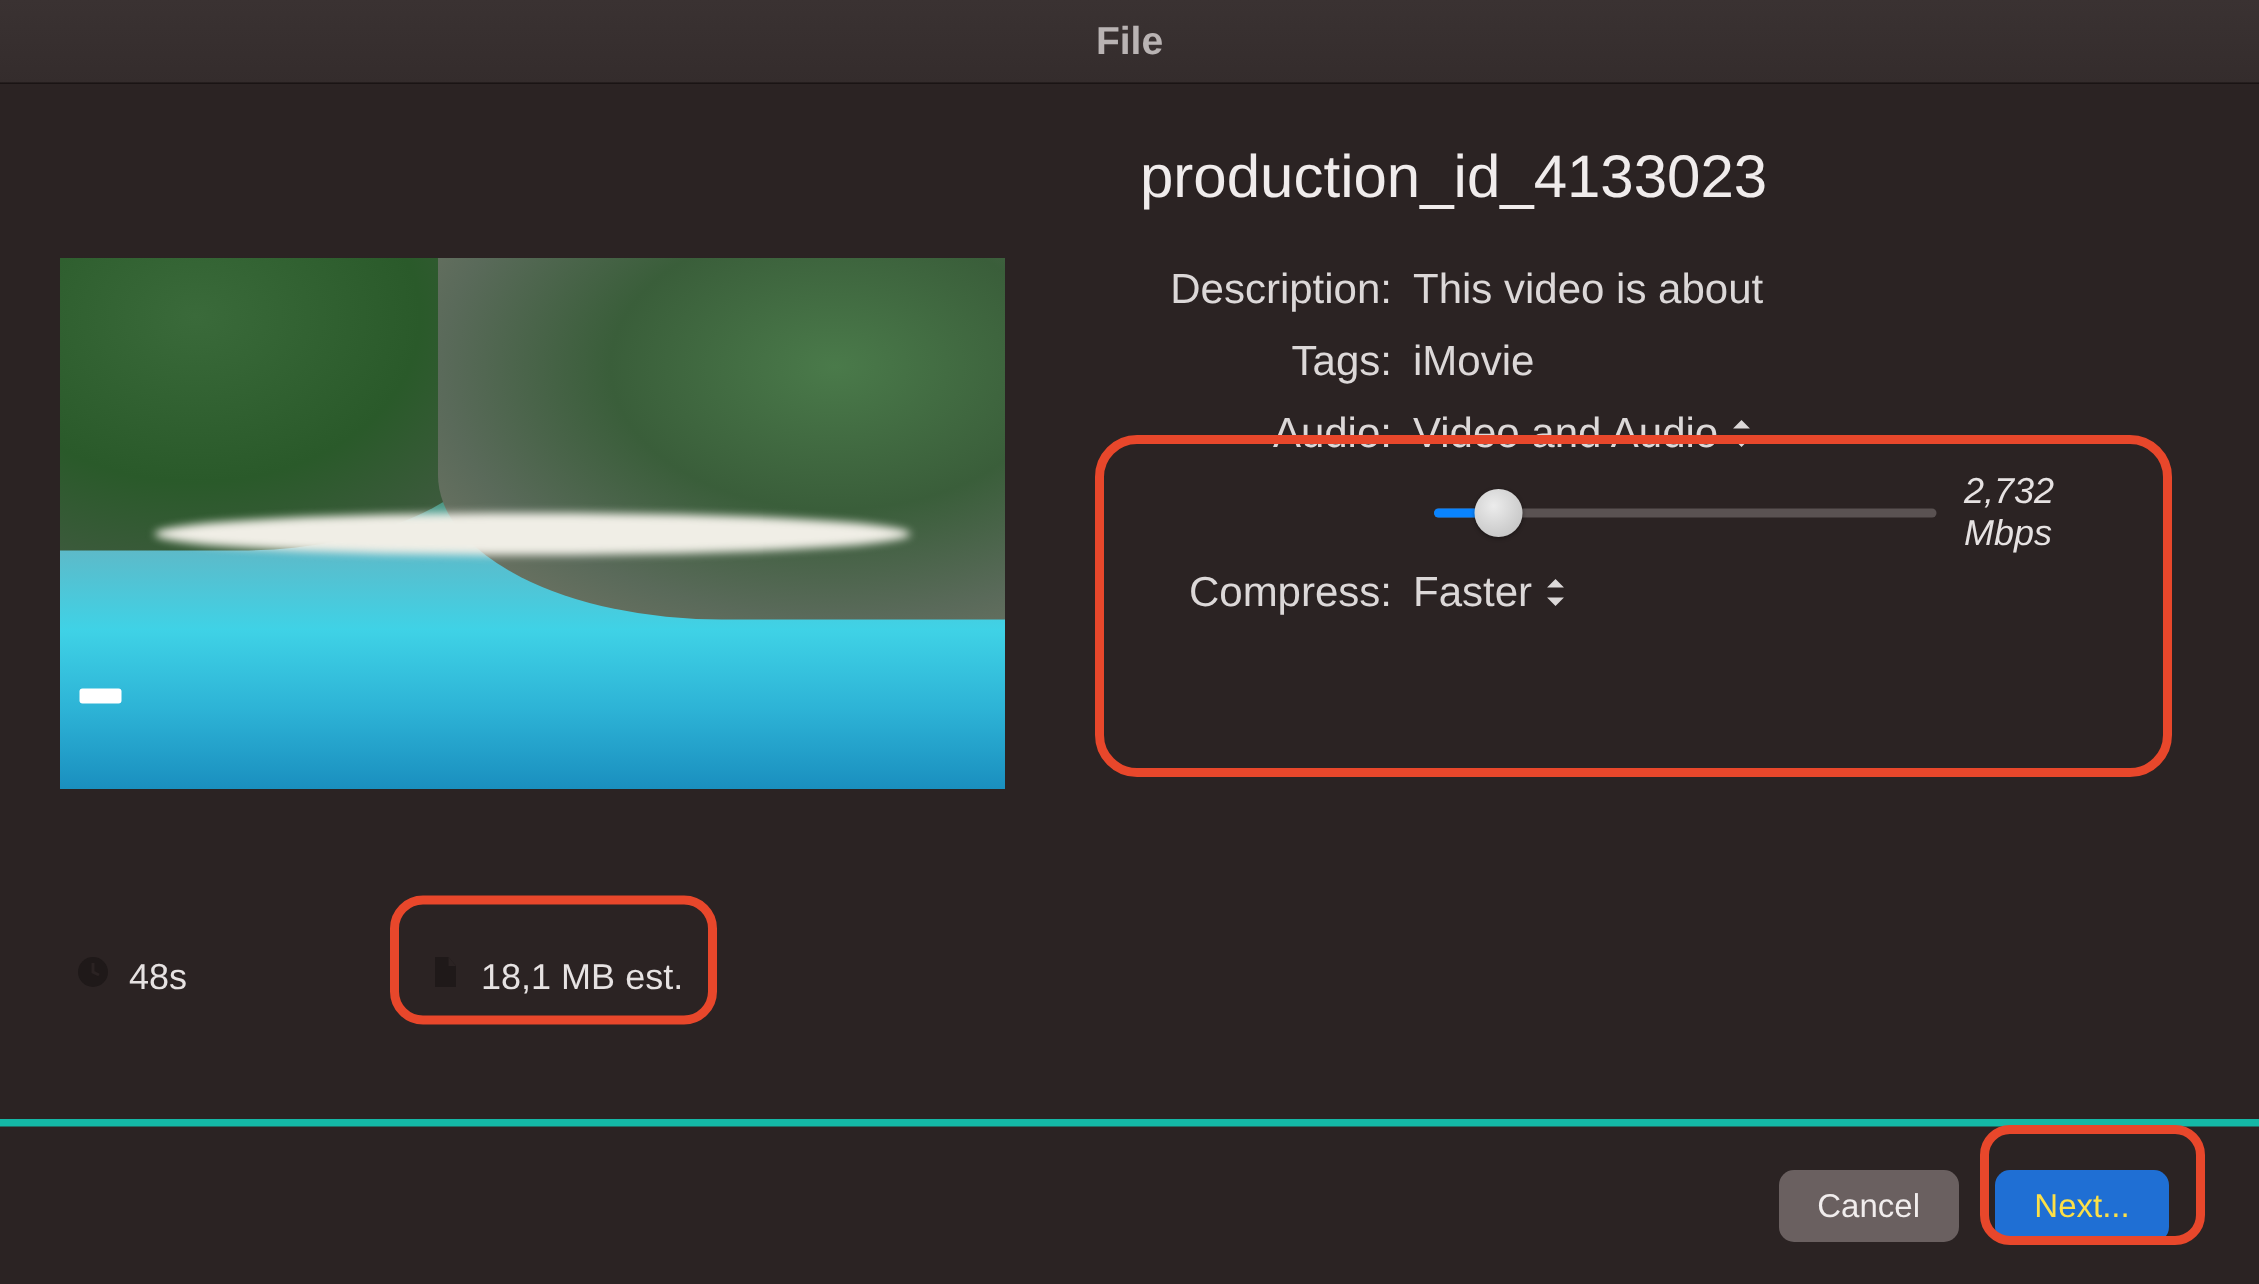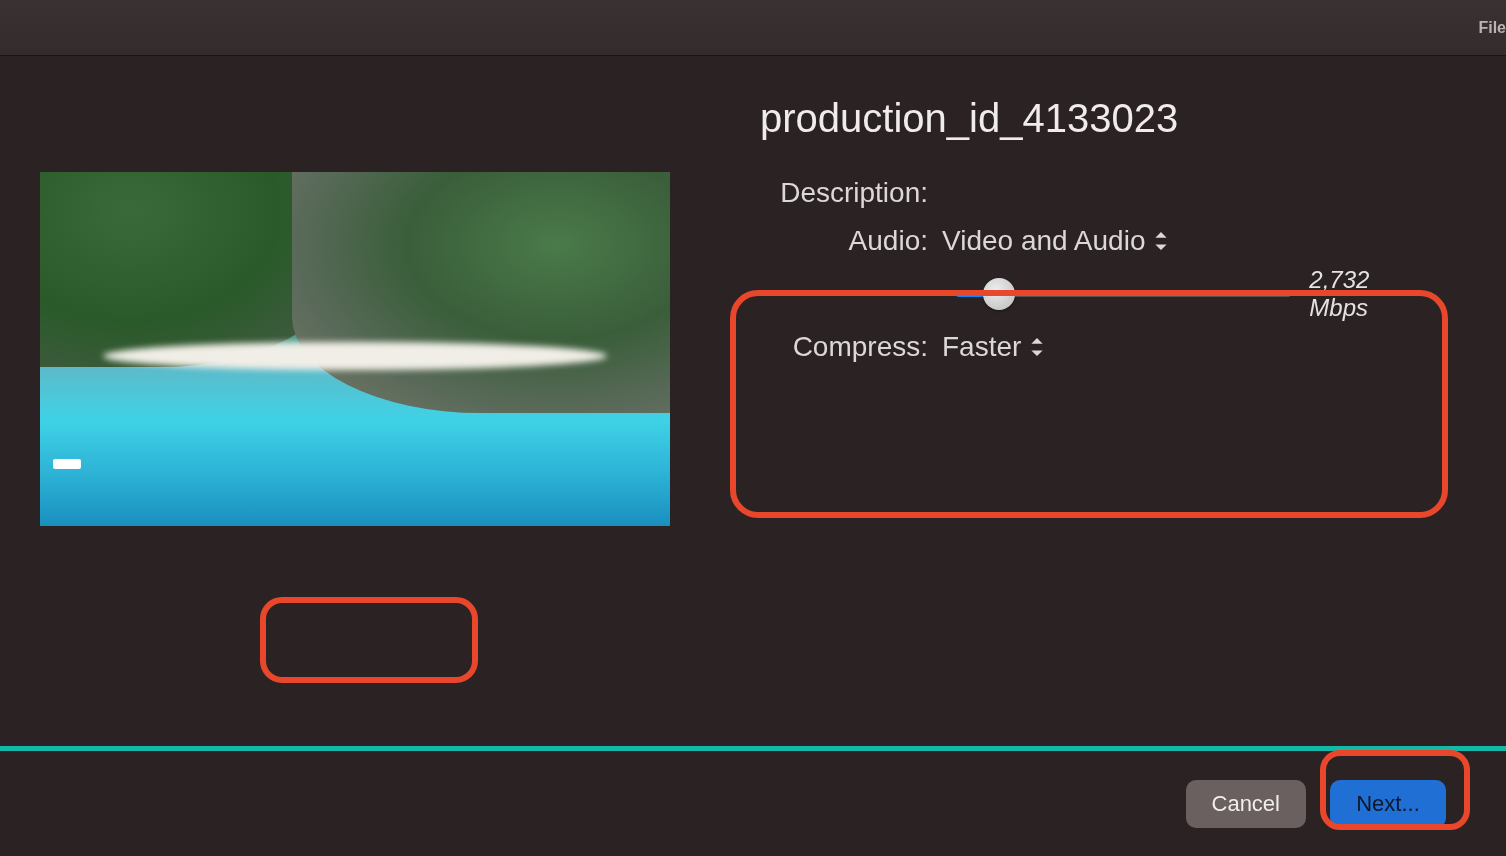--- a/index.html
+++ b/index.html
@@ -14,22 +14,22 @@
       font-family: -apple-system, BlinkMacSystemFont, "Segoe UI", Helvetica, Arial, sans-serif;
       color: #dcd8d8;
       position: relative;
     }
     .titlebar {
       height: 56px;
       background: linear-gradient(#3a3232, #342c2c);
       border-bottom: 1px solid #1a1414;
       display: flex;
       align-items: center;
-      justify-content: flex-end;
-      font-size: 16px;
+      justify-content: center;
+      font-size: 26px;
       font-weight: 600;
       color: #b9b3b3;
     }
     .content {
       display: flex;
       padding: 40px 0 0 40px;
       position: relative;
       height: calc(100% - 56px - 110px);
     }
     .left-pane {
@@ -224,21 +224,21 @@
       display: flex;
       align-items: center;
       justify-content: center;
     }
     .btn-cancel {
       background: #6a6060;
       color: #f1eded;
     }
     .btn-next {
       background: #1f6fd4;
-      color: #0f172a;
+      color: #fde047;
       min-width: 116px;
     }
     .highlight-box-next {
       position: absolute;
       right: 36px;
       bottom: 26px;
       width: 150px;
       height: 80px;
       border: 6px solid #e8472b;
       border-radius: 20px;
@@ -255,29 +255,58 @@
 <div class="content">
 
   <div class="left-pane">
     <div class="thumbnail">
       <div class="thumb-rocks2"></div>
       <div class="thumb-rocks"></div>
       <div class="thumb-beach"></div>
       <div class="thumb-boat"></div>
     </div>
 
+    <div class="meta-row">
+      <div class="meta-item">
+        <span class="clock-icon">
+          <svg viewBox="0 0 24 24">
+              <circle cx="12" cy="12" r="10" fill="#1f1919"></circle>
+              <path d="M12 6 L12 12 L16 14" stroke="#2b2323" stroke-width="2" fill="none"></path>
+            </svg>
+        </span>
+        <span>48s</span>
+      </div>
+      <div class="meta-item">
+        <span class="file-icon">
+          <svg viewBox="0 0 24 24">
+              <path d="M5 2 L14 2 L19 8 L19 22 L5 22 Z" fill="#1f1919"></path>
+              <path d="M14 2 L14 8 L19 8 Z" fill="#2b2323"></path>
+            </svg>
+        </span>
+        <span>18,1 MB est.</span>
+      </div>
+    </div>
   </div>
 
   <div class="right-pane">
     <div class="project-title">production_id_4133023</div>
 
     <div class="field-row">
       <div class="field-label">Description:</div>
-    </div>
-
+      <div class="field-value clickable">
+        <span>This video is about</span>
+      </div>
+    </div>
+
+    <div class="field-row">
+      <div class="field-label">Tags:</div>
+      <div class="field-value clickable">
+        <span>iMovie</span>
+      </div>
+    </div>
 
     <div class="field-row">
       <div class="field-label">Audio:</div>
       <div class="field-value clickable">
         <span>Video and Audio</span>
         <span class="disclosure-icon">
           <svg viewBox="0 0 12 16">
               <path d="M6 0 L11 5 L1 5 Z M6 16 L1 11 L11 11 Z"></path>
             </svg>
         </span>

